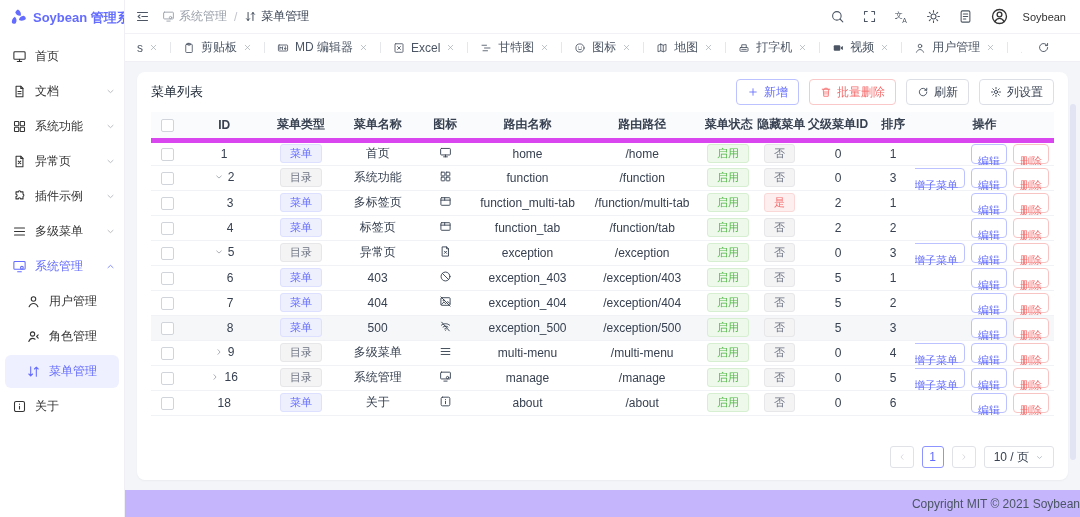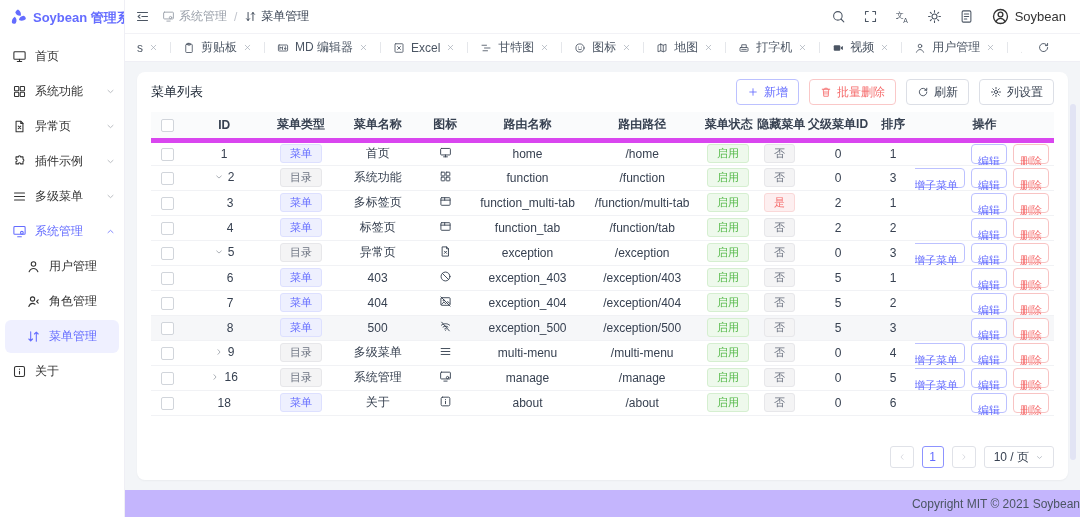--- a/index.html
+++ b/index.html
@@ -36,21 +36,21 @@
   .collapse-btn { color:#4b5563; cursor:pointer; }
   .collapse-btn svg { width:15px; height:15px; }
   .breadcrumb { display:flex; align-items:center; gap:7px; }
   .crumb { display:flex; align-items:center; gap:4px; color:#9aa0aa; cursor:pointer; }
   .crumb.last { color:#374151; }
   .crumb .icon svg { width:13px; height:13px; }
   .crumb-sep { color:#c0c4cc; }
   .topbar-right { margin-left:auto; display:flex; align-items:center; gap:17px; }
   .hbtn { color:#4b5563; cursor:pointer; display:flex; align-items:center; }
   .hbtn svg { width:15px; height:15px; }
-  .user { display:flex; align-items:center; gap:5px; font-size:13px; color:#333; cursor:pointer; }
+  .user { display:flex; align-items:center; gap:14px; font-size:11px; color:#333; cursor:pointer; }
   .user .icon svg { width:19px; height:19px; }
 
   .tabbar { height:28px; flex:0 0 28px; display:flex; align-items:center; background:#fff; border-bottom:1px solid #efeff5; }
   .tabs { flex:1; display:flex; align-items:center; overflow:hidden; padding-left:3px; }
   .tab { display:flex; align-items:center; gap:6px; padding:3px 9px; border-radius:3px; color:#4b5563; cursor:pointer; white-space:nowrap; flex:0 0 auto; }
   .tab .icon svg { width:12px; height:12px; }
   .tab .close { cursor:pointer; color:#9ca3af; display:inline-flex; }
   .tab .close svg { width:9px; height:9px; }
   .tab-divider { width:1px; height:11px; background:#e5e7eb; margin:0 3px; flex:0 0 1px; }
   .tab-actions { display:flex; align-items:center; gap:15px; padding:0 15px; color:#4b5563; }
@@ -118,20 +118,34 @@
     </div>
     <nav class="menu" id="sidebar-menu">
         <div class="menu-item">
           <span class="icon">
             <svg viewBox="0 0 24 24" fill="none" stroke="currentColor" stroke-width="1.7" stroke-linecap="round" stroke-linejoin="round">
               <rect x="3" y="4.5" width="18" height="12" rx="1.5"></rect>
               <path d="M8.5 20h7M12 16.5V20"></path>
             </svg>
           </span>
           <span class="menu-label">首页</span>
+        </div>
+        <div class="menu-item">
+          <span class="icon">
+            <svg viewBox="0 0 24 24" fill="none" stroke="currentColor" stroke-width="1.7" stroke-linecap="round" stroke-linejoin="round">
+              <path d="M6.5 3.5h7.5l3.5 3.5v13.5h-11z"></path>
+              <path d="M14 3.5V7h3.5M9.5 12h5M9.5 15.5h5"></path>
+            </svg>
+          </span>
+          <span class="menu-label">文档</span>
+          <span class="icon chev">
+            <svg viewBox="0 0 24 24" fill="none" stroke="currentColor" stroke-width="1.7" stroke-linecap="round" stroke-linejoin="round">
+              <path d="M6.5 9.5l5.5 5 5.5-5"></path>
+            </svg>
+          </span>
         </div>
         <div class="menu-item">
           <span class="icon">
             <svg viewBox="0 0 24 24" fill="none" stroke="currentColor" stroke-width="1.7" stroke-linecap="round" stroke-linejoin="round">
               <rect x="4" y="4" width="6.8" height="6.8" rx="1"></rect>
               <rect x="13.2" y="4" width="6.8" height="6.8" rx="1"></rect>
               <rect x="4" y="13.2" width="6.8" height="6.8" rx="1"></rect>
               <rect x="13.2" y="13.2" width="6.8" height="6.8" rx="1"></rect>
             </svg>
           </span>

